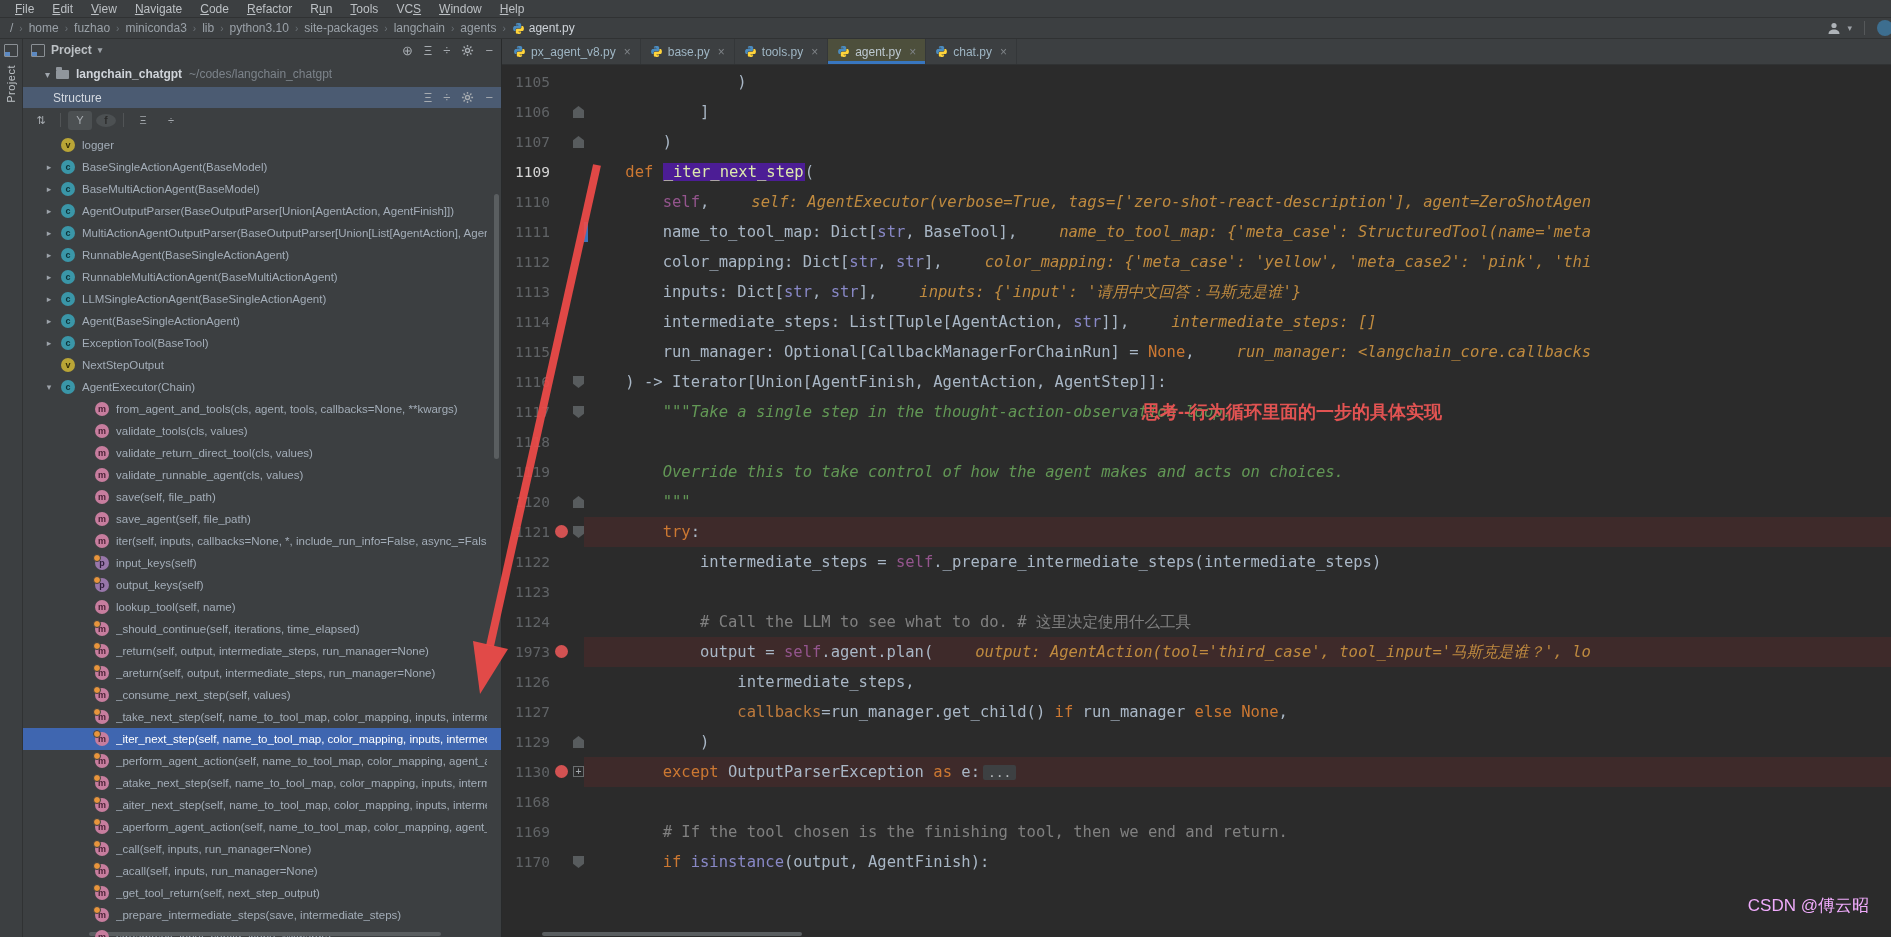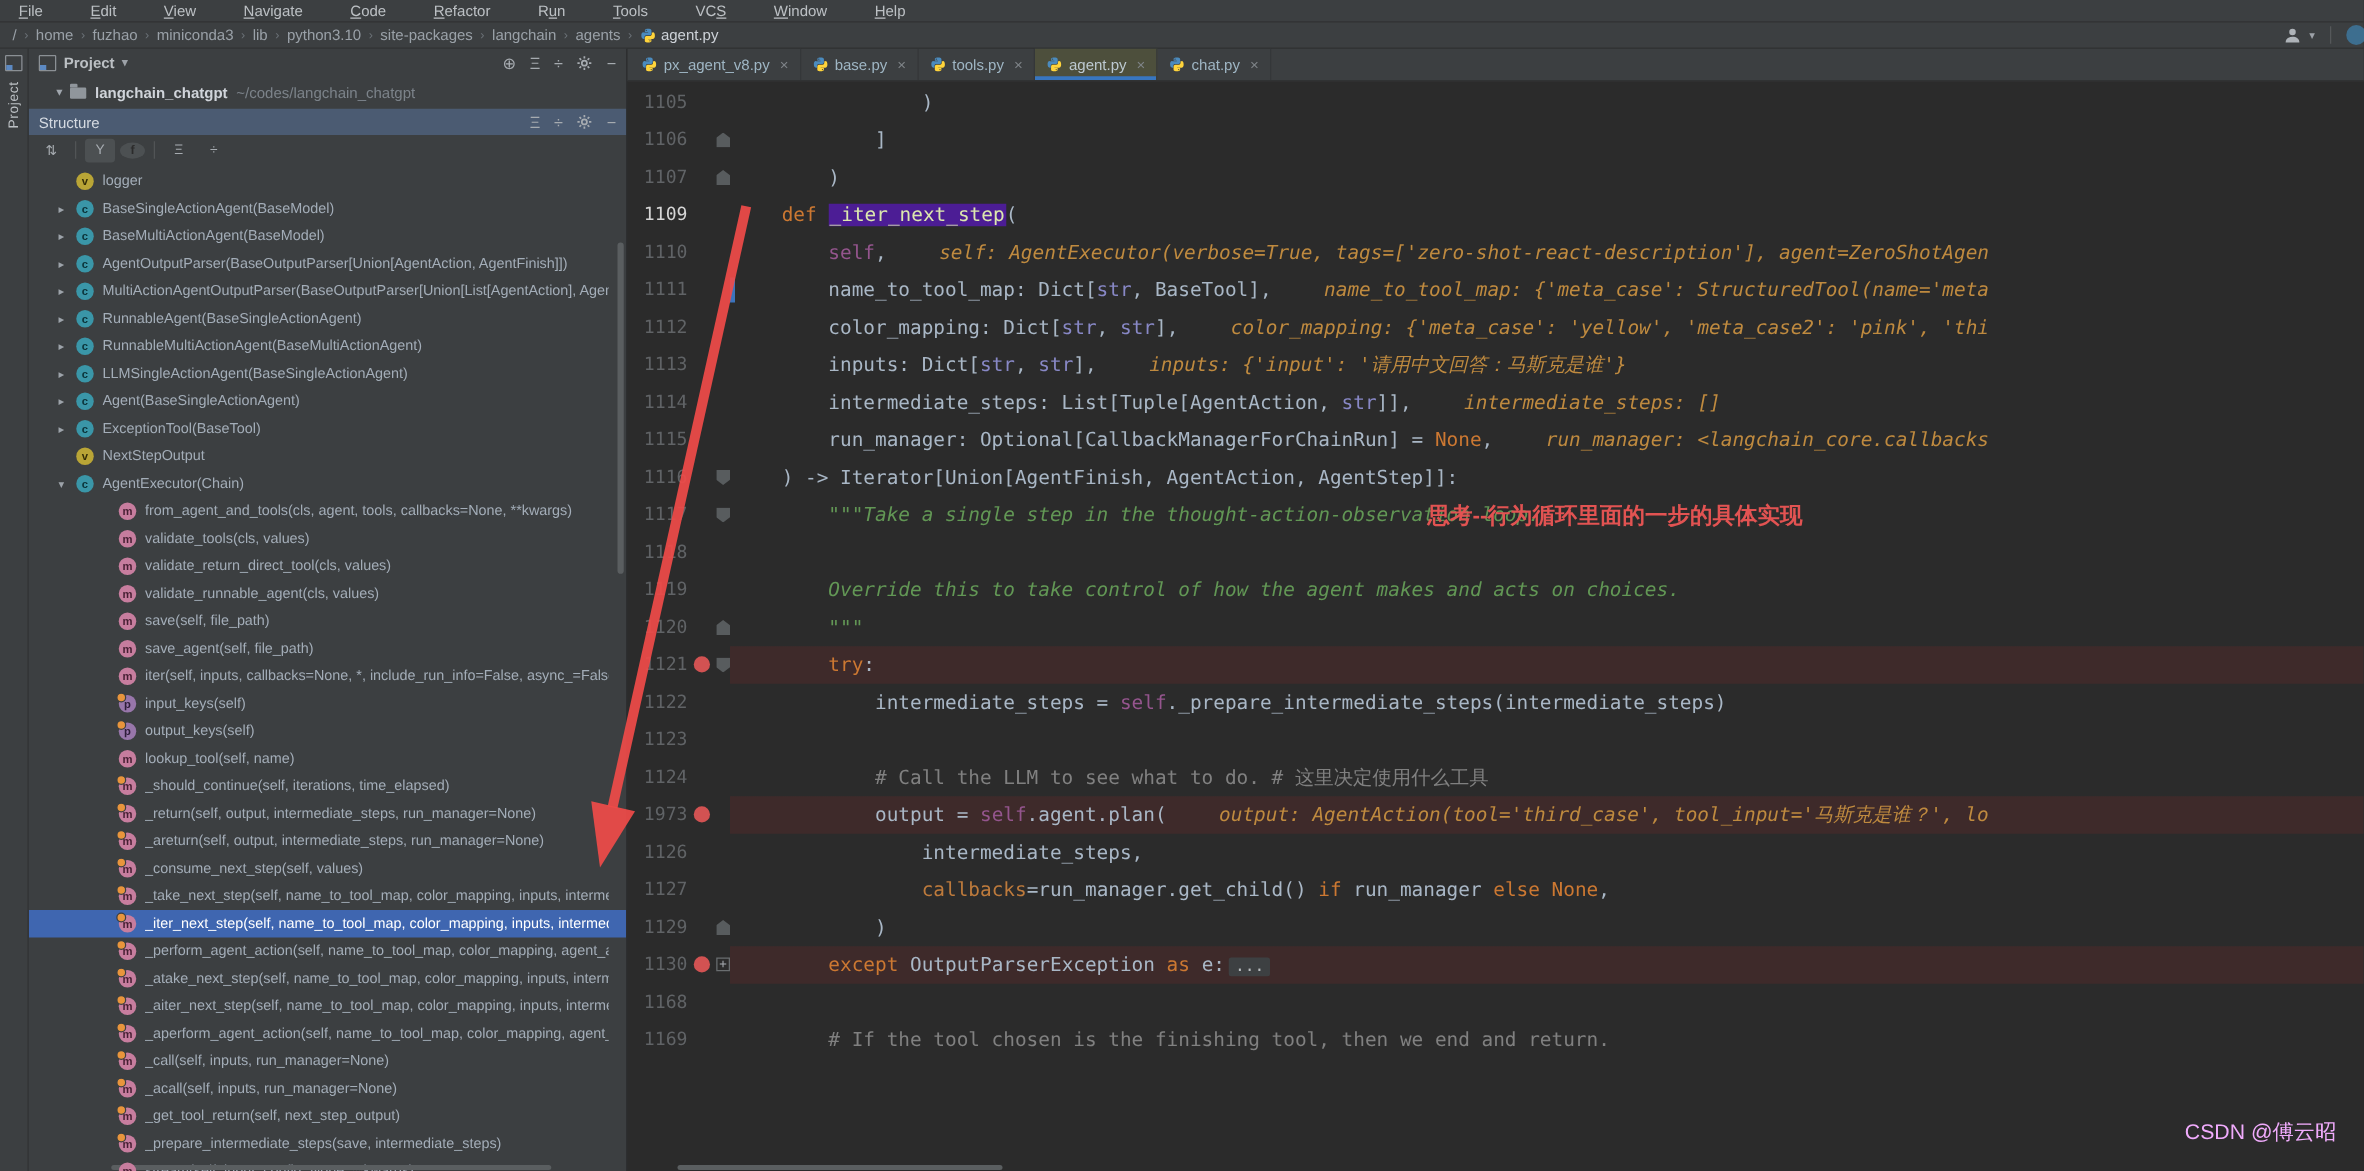--- a/index.html
+++ b/index.html
@@ -1,21 +1,21 @@
 <!DOCTYPE html>
 <html><head>
 <meta charset="utf-8">
 <style>
   html,body{margin:0;padding:0;background:#2b2b2b;width:1891px;height:937px;overflow:hidden;
     font-family:"Liberation Sans",sans-serif;-webkit-font-smoothing:antialiased;}
   #app{position:absolute;inset:0;display:flex;flex-direction:column;}
 
   
   #menubar{height:17px;background:#3c3f41;border-bottom:1px solid #303233;display:flex;align-items:center;
-    padding-left:6px;font-size:12px;color:#bcc0c4;flex:none;gap:20px;}
+    padding-left:6px;font-size:12px;color:#bcc0c4;flex:none;}
   .menu-item{padding:0 9px;cursor:default;}
   .menu-item u{text-decoration:underline;}
   #crumbbar{height:20px;background:#3c3f41;border-bottom:1px solid #303233;display:flex;align-items:center;
     padding:0 10px 0 8px;font-size:12px;color:#9aa1a8;flex:none;}
   .crumb{padding:0 2px;white-space:nowrap;display:flex;align-items:center;gap:4px;}
   .crumb-last{color:#ced3d9;}
   .crumb-sep{color:#6b7177;padding:0 4px;font-size:10px;}
   #crumb-right{margin-left:auto;display:flex;align-items:center;gap:6px;}
   .vdiv{width:1px;height:14px;background:#55585a;margin:0 6px;}
   .caret{color:#9da2a8;font-size:9px;}
@@ -215,21 +215,21 @@
       </div>
 
       <div id="project-content">
         <span class="tree-chevron">▾</span>
         <span class="folder"></span>
         <span id="project-root">langchain_chatgpt</span>
         <span id="project-path">~/codes/langchain_chatgpt</span>
       </div>
 
       <div class="panel-header" id="structure-header">
-        <span class="ph-title" style="font-weight:normal;">
+        <span class="ph-title" style="font-weight:normal;margin-left:22px;">
           <span>Structure</span>
         </span>
         <span class="ph-icons" id="structure-header-icons">
             <span class="ph-icon">Ξ</span>
             <span class="ph-icon">÷</span>
             <span class="ph-icon">
               <svg width="13" height="13" viewBox="0 0 14 14">
                 <g stroke="#a6abb0" stroke-width="1.5" fill="none">
                   <circle cx="7" cy="7" r="2.2"></circle>
                   <path d="M7 1v2M7 11v2M1 7h2M11 7h2M2.8 2.8l1.4 1.4M9.8 9.8l1.4 1.4M11.2 2.8L9.8 4.2M4.2 9.8l-1.4 1.4"></path>
@@ -515,20 +515,21 @@
           <div class="cl"><span class="lnum">1122</span><span class="bpcell"></span><span class="foldcell"></span><span class="codecell"><span class="sg-t">            intermediate_steps = </span><span class="sg-s">self</span><span class="sg-t">._prepare_intermediate_steps(intermediate_steps)</span></span></div>
           <div class="cl"><span class="lnum">1123</span><span class="bpcell"></span><span class="foldcell"></span><span class="codecell"></span></div>
           <div class="cl"><span class="lnum">1124</span><span class="bpcell"></span><span class="foldcell"></span><span class="codecell"><span class="sg-c">            # Call the LLM to see what to do. # 这里决定使用什么工具</span></span></div>
           <div class="cl bphl"><span class="lnum">1973</span><span class="bpcell"><span class="bp-dot"></span></span><span class="foldcell"></span><span class="codecell"><span class="sg-t">            output = </span><span class="sg-s">self</span><span class="sg-t">.agent.plan(</span><span class="sg-h">output: AgentAction(tool='third_case', tool_input='马斯克是谁？', lo</span></span></div>
           <div class="cl"><span class="lnum">1126</span><span class="bpcell"></span><span class="foldcell"></span><span class="codecell"><span class="sg-t">                intermediate_steps,</span></span></div>
           <div class="cl"><span class="lnum">1127</span><span class="bpcell"></span><span class="foldcell"></span><span class="codecell"><span class="sg-t">                </span><span class="sg-a">callbacks</span><span class="sg-t">=run_manager.get_child() </span><span class="sg-k">if</span><span class="sg-t"> run_manager </span><span class="sg-k">else</span><span class="sg-t"> </span><span class="sg-k">None</span><span class="sg-t">,</span></span></div>
           <div class="cl"><span class="lnum">1129</span><span class="bpcell"></span><span class="foldcell"><span class="fold-up"></span></span><span class="codecell"><span class="sg-t">            )</span></span></div>
           <div class="cl bphl"><span class="lnum">1130</span><span class="bpcell"><span class="bp-dot"></span></span><span class="foldcell"><span class="fold-plus">+</span></span><span class="codecell"><span class="sg-t">        </span><span class="sg-k">except</span><span class="sg-t"> OutputParserException </span><span class="sg-k">as</span><span class="sg-t"> e:</span><span class="sg-e">...</span></span></div>
           <div class="cl"><span class="lnum">1168</span><span class="bpcell"></span><span class="foldcell"></span><span class="codecell"></span></div>
           <div class="cl"><span class="lnum">1169</span><span class="bpcell"></span><span class="foldcell"></span><span class="codecell"><span class="sg-c">        # If the tool chosen is the finishing tool, then we end and return.</span></span></div>
+          <div class="cl"><span class="lnum">1170</span><span class="bpcell"></span><span class="foldcell"><span class="fold-down"></span></span><span class="codecell"><span class="sg-t">        </span><span class="sg-k">if</span><span class="sg-t"> </span><span class="sg-b">isinstance</span><span class="sg-t">(output, AgentFinish):</span></span></div>
         </div>
     </div>
   </div>
 </div>
 
 <svg id="overlay" width="1891" height="937" viewBox="0 0 1891 937">
   <line x1="597" y1="165" x2="490" y2="646" stroke="#f04b49" stroke-width="8" opacity="0.92"></line>
   <polygon points="480,694 473,641 508,649" fill="#f04b49" opacity="0.92"></polygon>
 </svg>
 

